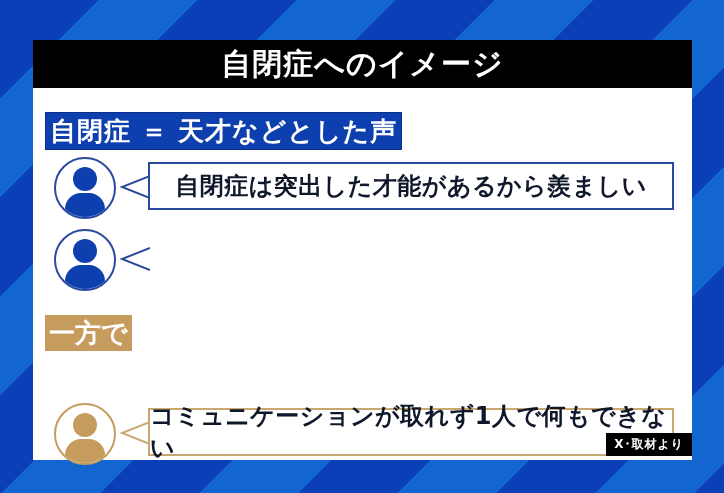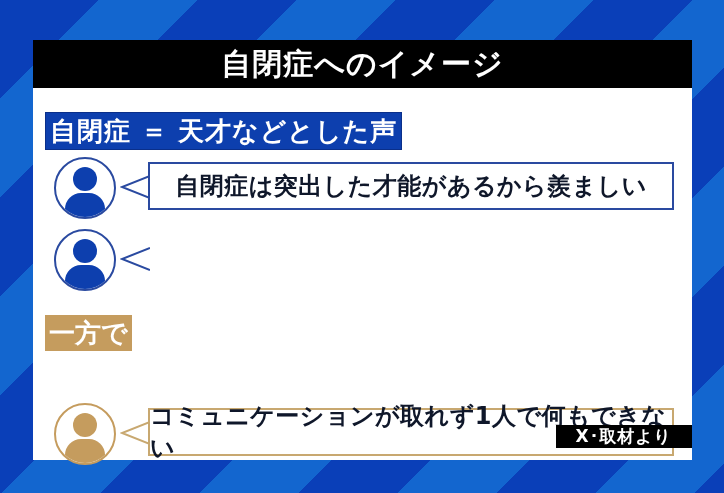--- a/index.html
+++ b/index.html
@@ -46,22 +46,22 @@
   .tail {
     position: absolute; left: 70px; top: 17px; width: 30px; height: 26px;
   }
   .blue .avatar { border-color: #2a4aa0; }
   .blue .avatar .head, .blue .avatar .body { background: #0d3fae; }
   .blue .bubble { border-color: #2a4aa0; }
   .gold .avatar { border-color: #c59c5e; }
   .gold .avatar .head, .gold .avatar .body { background: #c59c5e; }
   .gold .bubble { border-color: #c8a870; }
   .credit {
-    position: absolute; right: 0; bottom: 12px; height: 23px; padding: 0 20px;
-    background: #000000; color: #ffffff; font-size: 17px; font-weight: bold;
+    position: absolute; right: 0; bottom: 4px; height: 23px; padding: 0 8px;
+    background: #000000; color: #ffffff; font-size: 12px; font-weight: bold;
     display: flex; align-items: center; letter-spacing: 1px;
   }
 </style>
 </head>
 <body>
 
 <div class="panel">
   <div class="title-bar">自閉症へのイメージ</div>
 
   <div class="section-label label-blue">自閉症 ＝ 天才などとした声</div>

